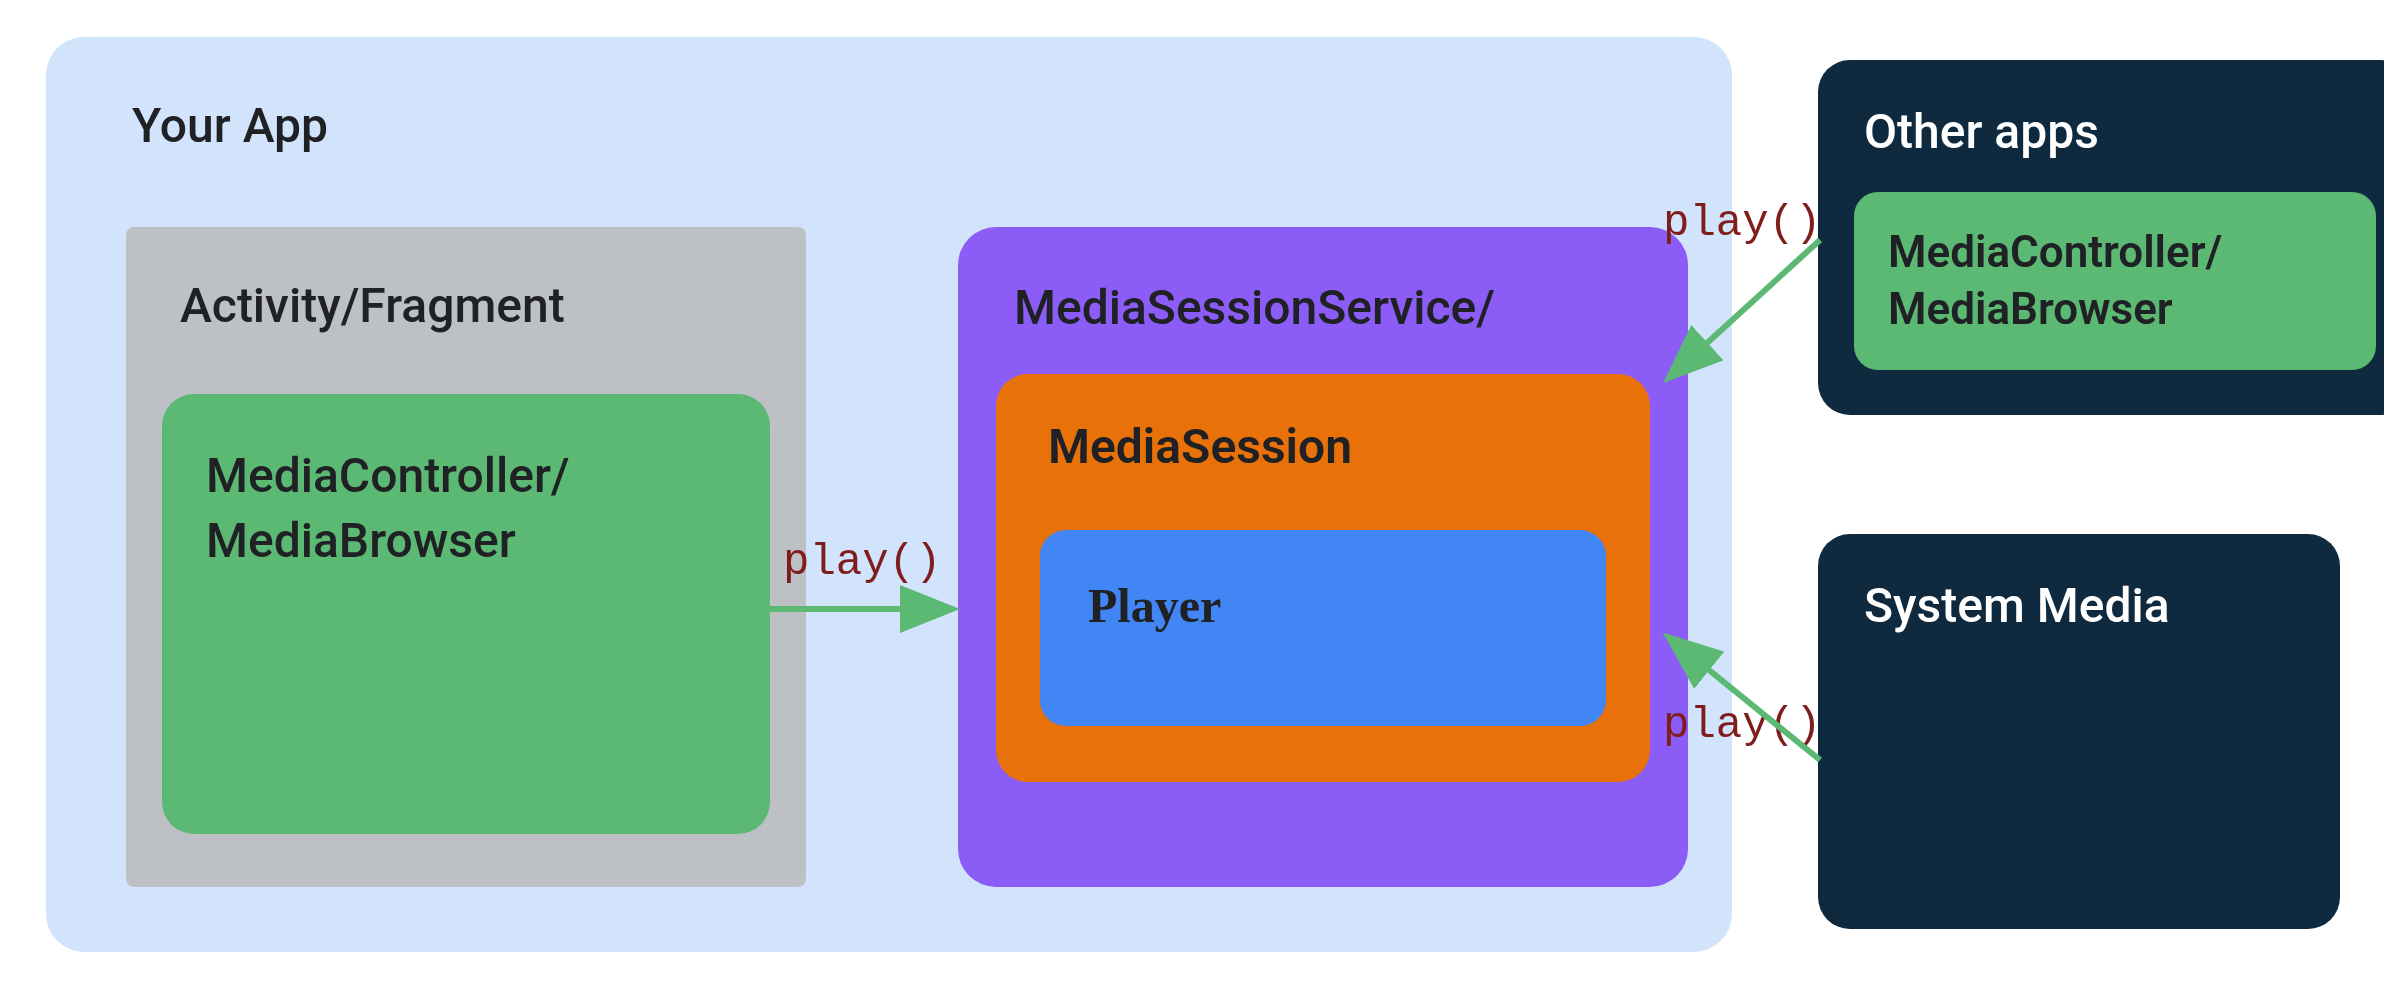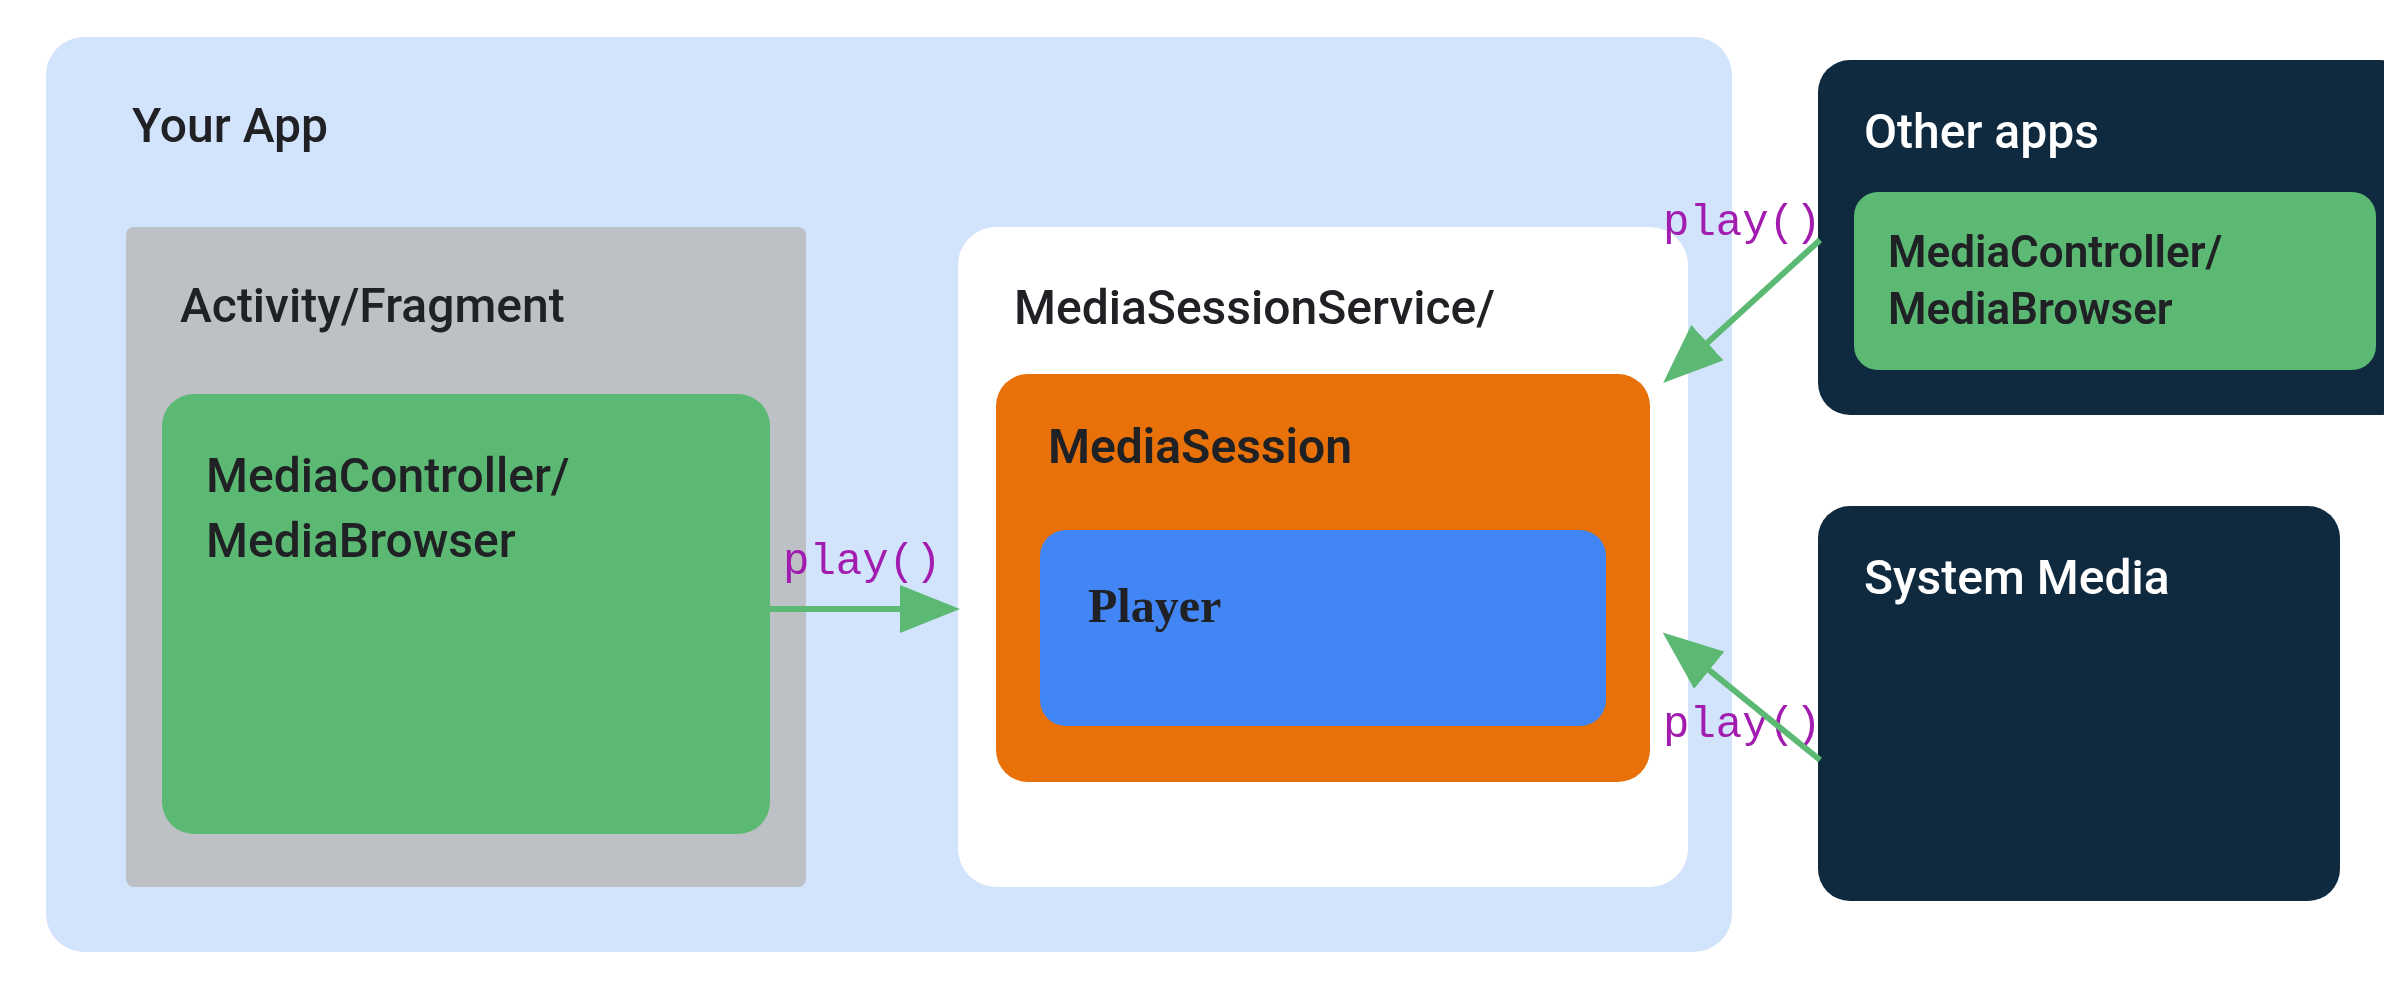--- a/index.html
+++ b/index.html
@@ -73,21 +73,21 @@
       color: #202124;
       line-height: 1.35;
     }
 
     .service-box {
       position: absolute;
       left: 912px;
       top: 190px;
       width: 730px;
       height: 660px;
-      background: #ffffff;
+      background: #8b5cf6;
       border-radius: 38px;
       padding: 50px 38px 38px 38px;
     }
 
     .service-title {
       font-size: 48px;
       font-weight: 500;
       color: #202124;
       line-height: 1.3;
       margin-bottom: 35px;
@@ -152,33 +152,33 @@
     .green-inner-text {
       font-size: 44px;
       font-weight: 600;
       color: #202124;
       line-height: 1.3;
     }
 
     .system-controls-box {
       position: absolute;
       left: 1818px;
-      top: 506px;
+      top: 534px;
       width: 522px;
       height: 395px;
       background: #0f2a3f;
       border-radius: 32px;
       padding: 42px 16px 36px 36px;
     }
 
     .arrow-label {
       position: absolute;
       font-family: "Courier New", monospace;
       font-size: 44px;
-      color: #a21caf;
+      color: #7f1d1d;
     }
 
     .arrow-1-label {
       left: 783px;
       top: 537px;
     }
 
     .arrow-2-label {
       left: 1663px;
       top: 198px;

